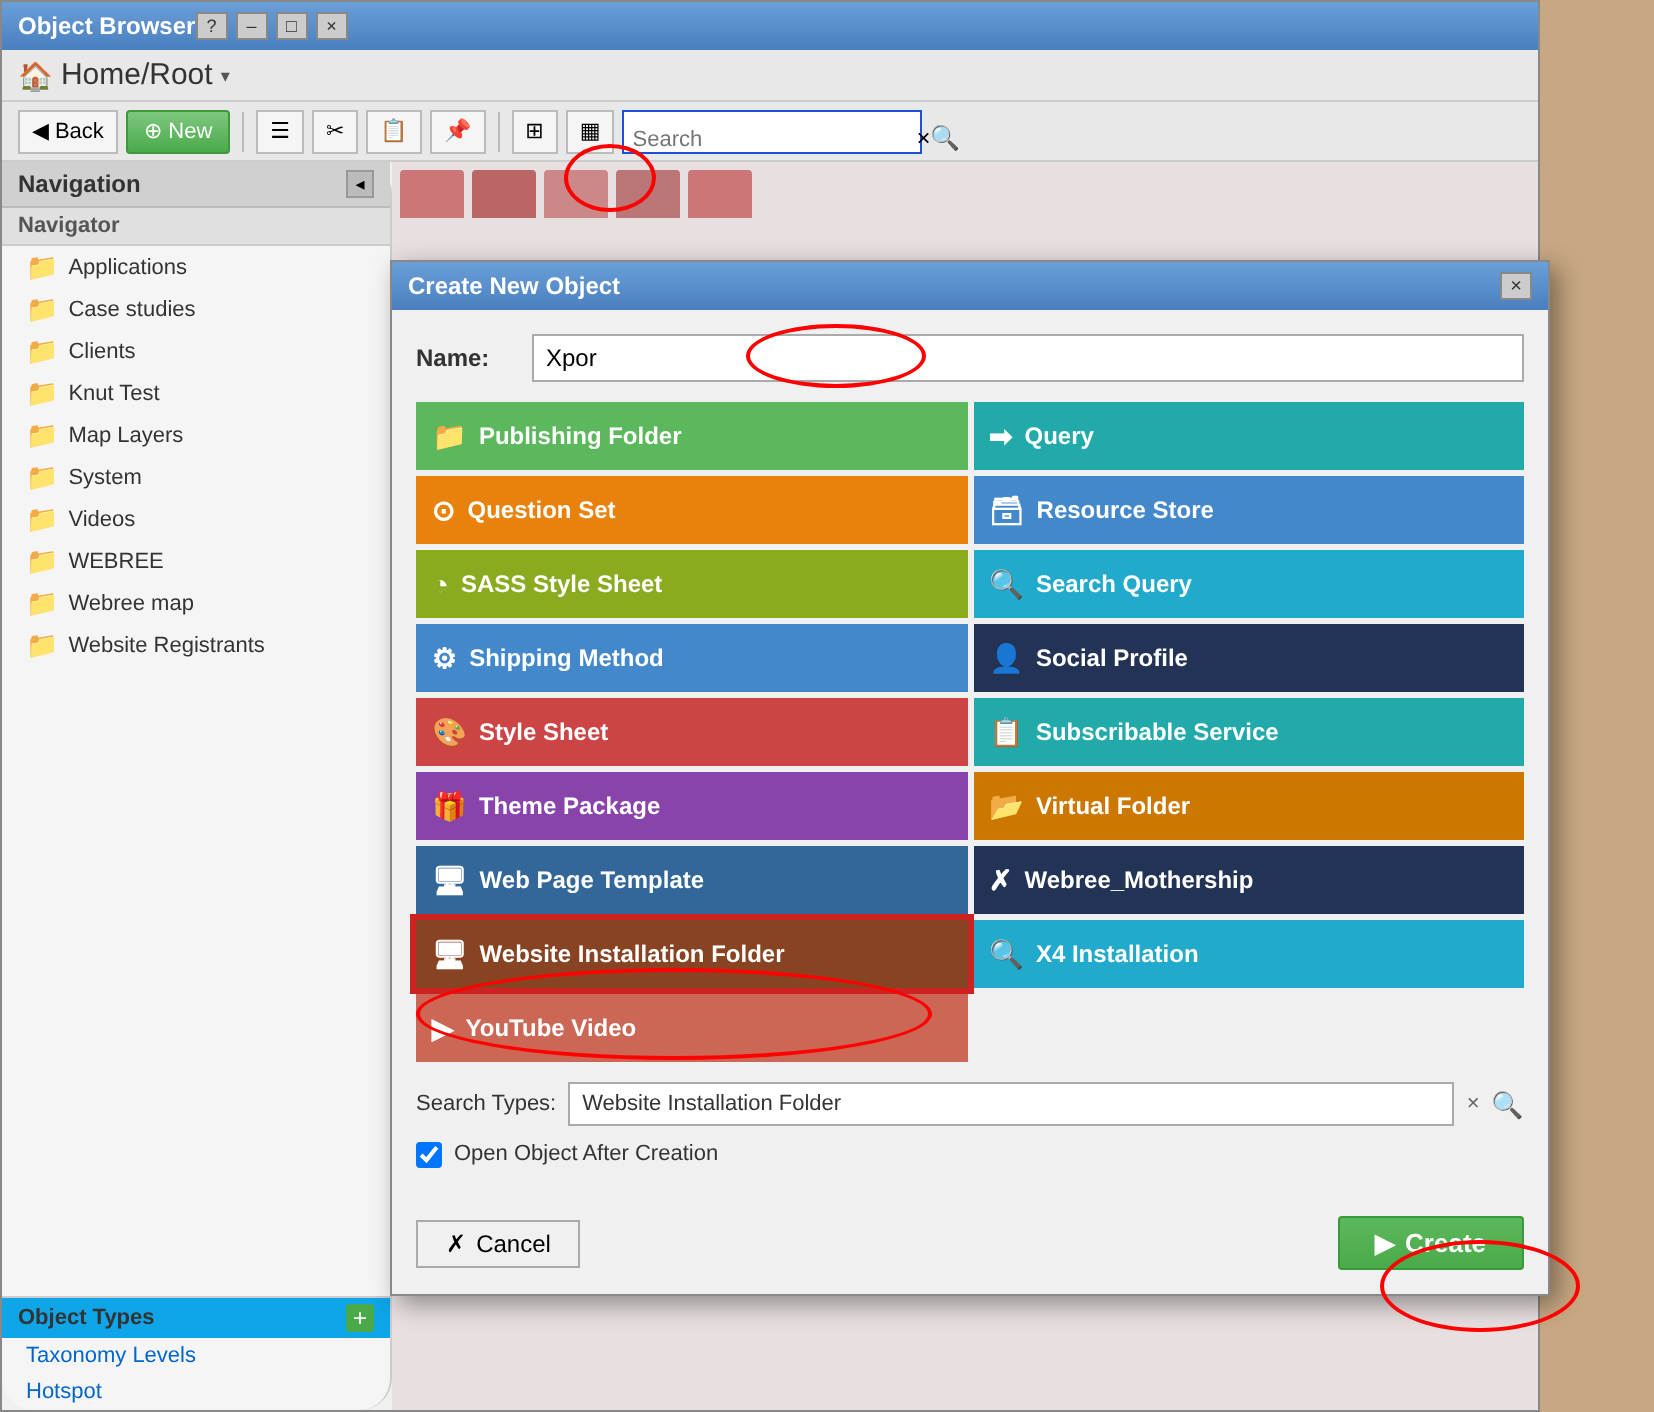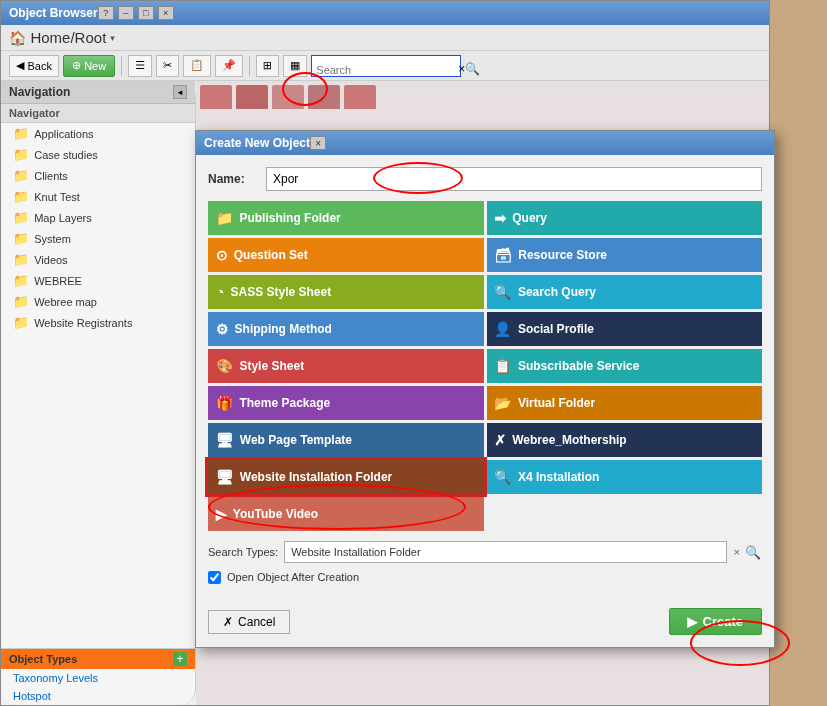--- a/index.html
+++ b/index.html
@@ -155,21 +155,21 @@
       align-items: center;
       gap: 5px;
     }
     .folder-icon { font-size: 13px; }
 
     .object-types-section {
       border-top: 1px solid #ccc;
       margin-top: auto;
     }
     .object-types-header {
-      background: #f97316;
+      background: #0ea5e9;
       padding: 3px 8px;
       font-size: 11px;
       font-weight: bold;
       color: #333;
       display: flex;
       justify-content: space-between;
       align-items: center;
     }
     .add-btn {
       width: 14px; height: 14px;
@@ -222,21 +222,21 @@
       border: 1px solid #888;
       box-shadow: 4px 4px 12px rgba(0,0,0,0.4);
       z-index: 200;
     }
     .dialog-title-bar {
       background: linear-gradient(to bottom, #6a9fd8, #4a7fc0);
       color: white;
       padding: 4px 8px;
       display: flex;
       align-items: center;
-      justify-content: flex-start;
+      justify-content: space-between;
       height: 24px;
     }
     .dialog-title { font-size: 12px; font-weight: bold; }
     .dialog-close {
       width: 16px; height: 14px;
       background: #ccc;
       border: 1px solid #888;
       font-size: 10px;
       display: flex; align-items: center; justify-content: center;
       cursor: pointer;

